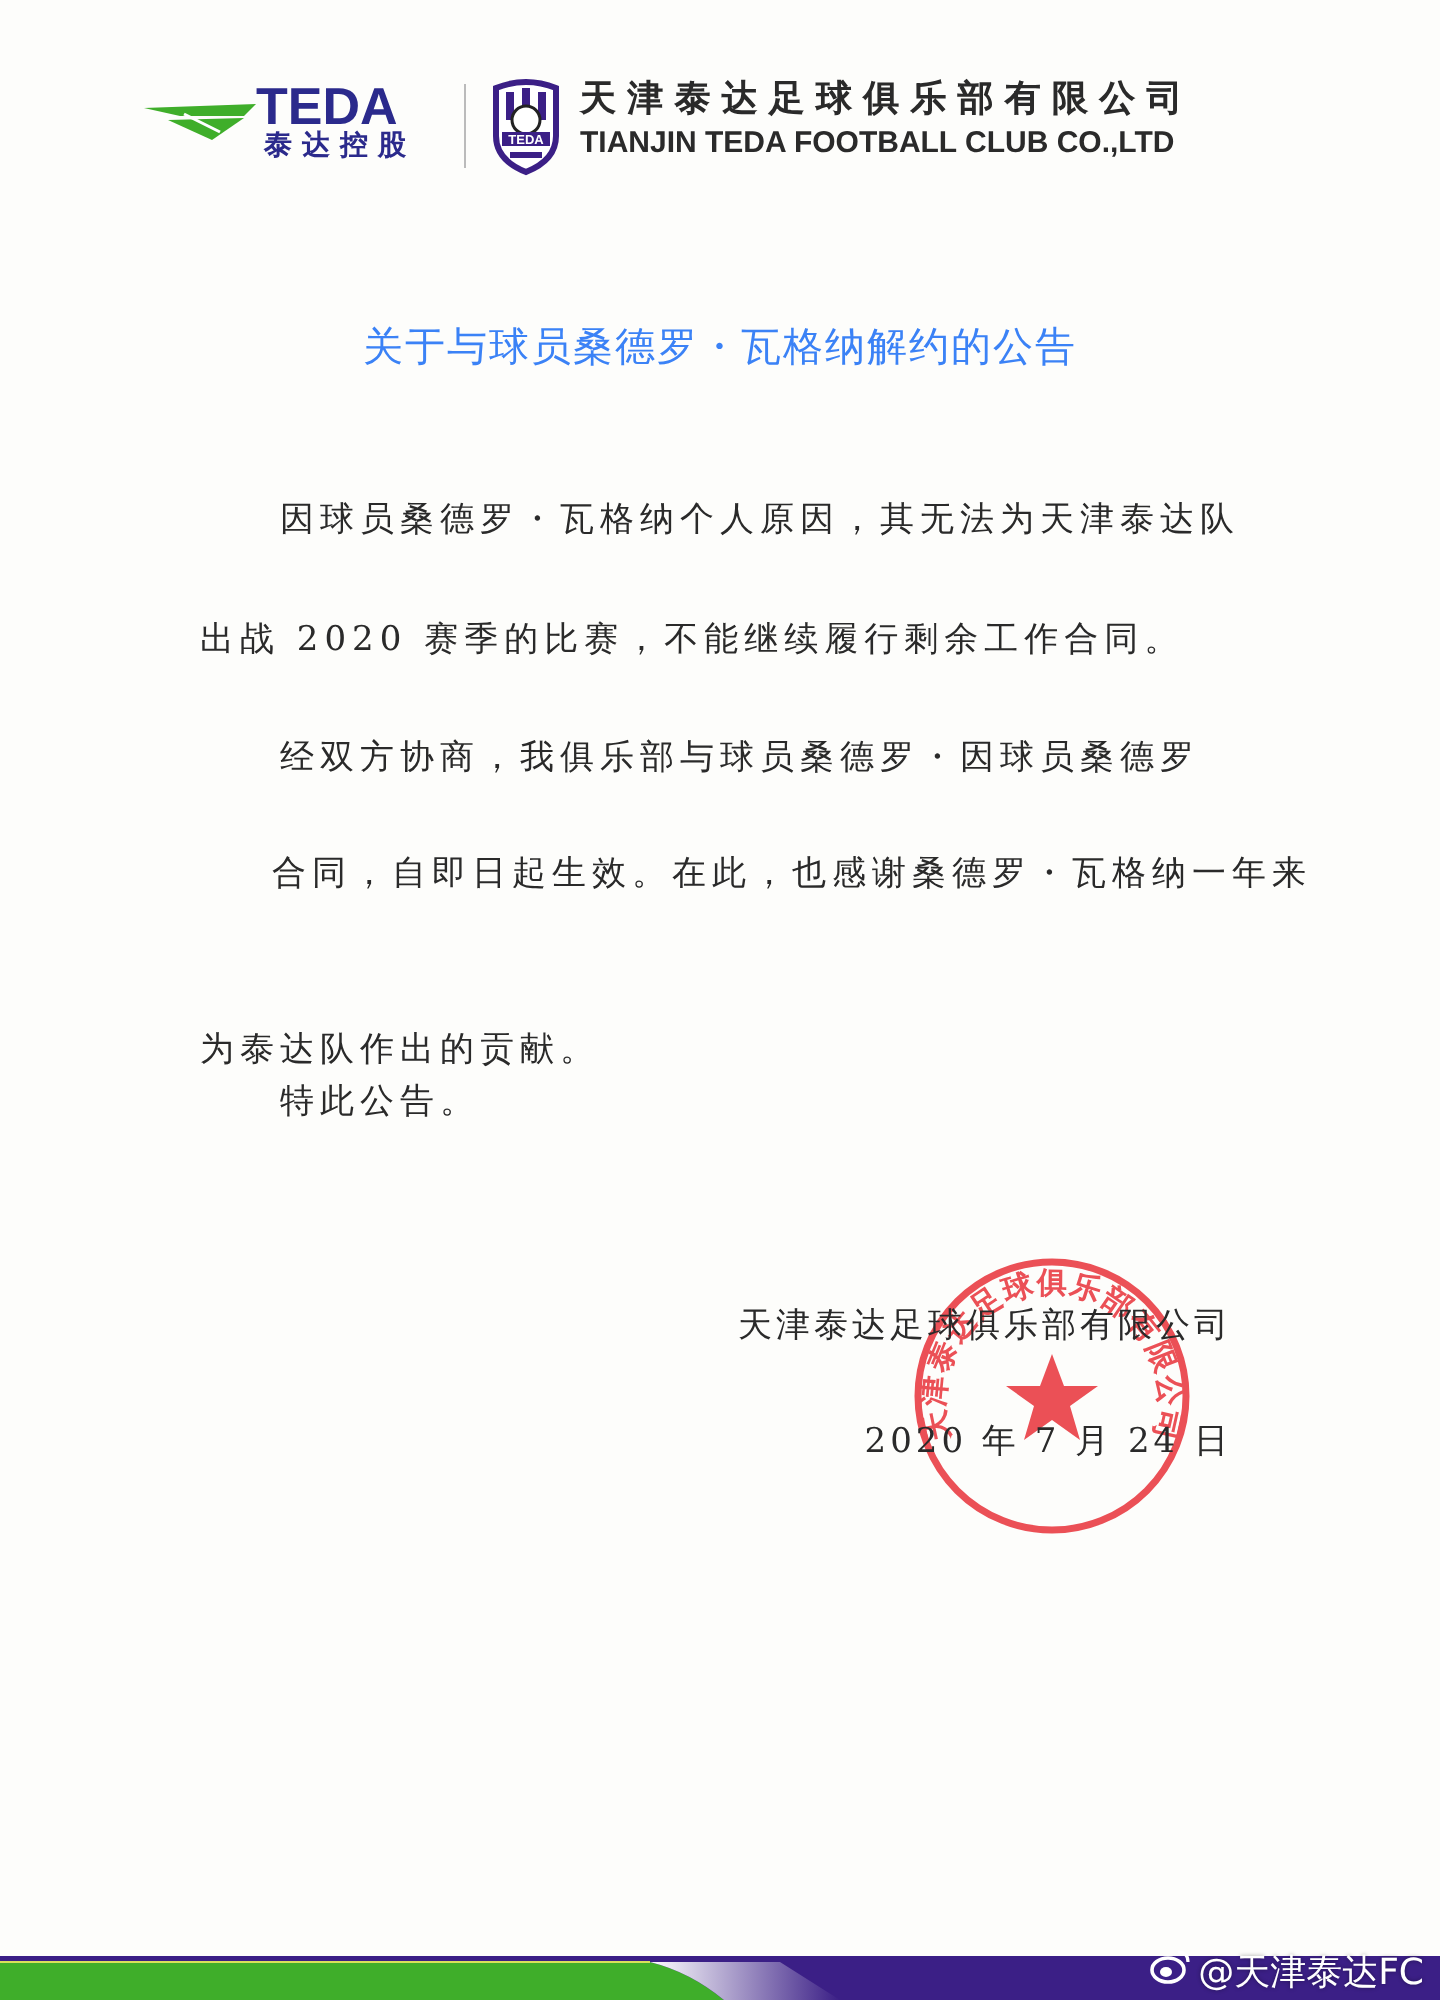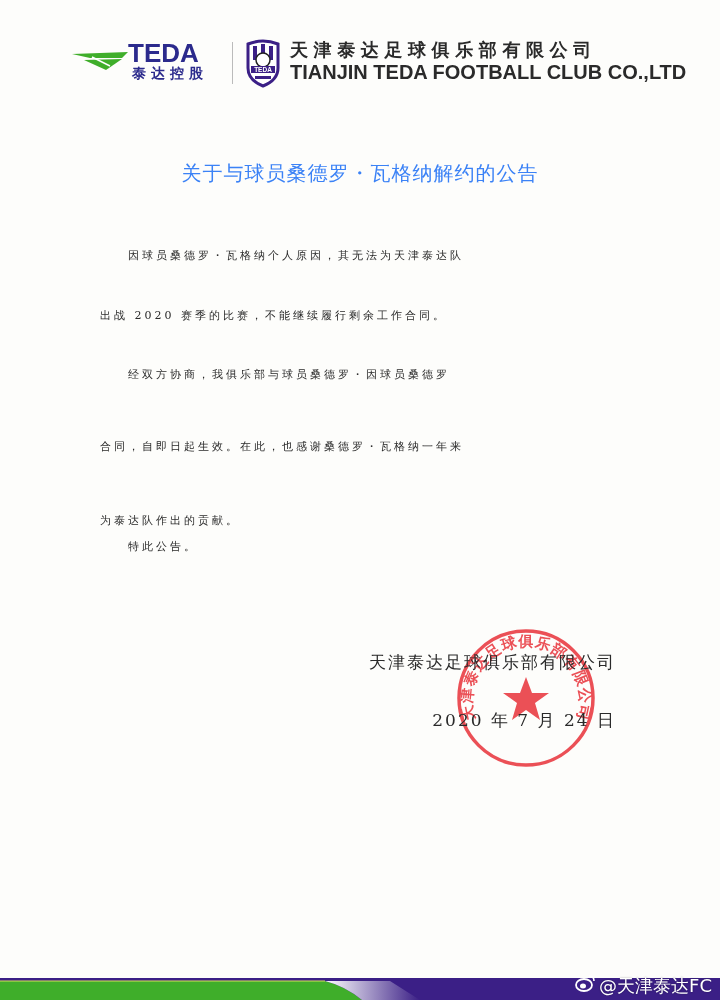--- a/index.html
+++ b/index.html
@@ -23,30 +23,30 @@
     }
     .divider { position: absolute; left: 162px; top: 4px; width: 1px; height: 42px; background: #bbb; }
     .crest { position: absolute; left: 175px; top: 0; width: 36px; height: 50px; }
     .club-cn {
       position: absolute; left: 220px; top: 2px;
       font-family: "DejaVu Sans", sans-serif; font-weight: bold; font-size: 18px;
       color: #2a2a2a; letter-spacing: 5.6px; line-height: 20px; white-space: nowrap;
     }
     .club-en {
       position: absolute; left: 220px; top: 24px;
-      font-family: "Liberation Sans", sans-serif; font-weight: bold; font-size: 20px;
+      font-family: "Liberation Sans", sans-serif; font-weight: bold; font-size: 15px;
       color: #2a2a2a; line-height: 20px; white-space: nowrap;
     }
     .title {
       position: absolute; left: 0; width: 720px; top: 160px; text-align: center;
       font-family: "DejaVu Sans", sans-serif; font-size: 20px; color: #3b82f6; letter-spacing: 1px;
     }
     .para {
       position: absolute; left: 100px; width: 520px;
-      font-size: 11px; color: #2a2a2a; letter-spacing: 3px; white-space: nowrap;
+      font-size: 17px; color: #2a2a2a; letter-spacing: 3px; white-space: nowrap;
     }
     .signature { position: absolute; right: 104px; text-align: right; font-size: 17px; color: #2a2a2a; letter-spacing: 2px; white-space: nowrap; z-index: 2;}
     .stamp { position: absolute; left: 455px; top: 627px; width: 142px; height: 142px; z-index: 1; opacity: 0.85; }
     .footer-stripe { position: absolute; left: 0; bottom: 0; width: 720px; height: 22px; }
     .watermark {
       position: absolute; right: 8px; bottom: 2px; z-index: 3;
       font-family: "DejaVu Sans", sans-serif; font-size: 18px; color: #ffffff;
       display: flex; align-items: flex-start; gap: 4px;
       text-shadow: 0 0 2px rgba(0,0,0,0.4);
     }
@@ -76,21 +76,21 @@
   </svg>
   <span class="club-cn">天津泰达足球俱乐部有限公司</span>
   <span class="club-en">TIANJIN TEDA FOOTBALL CLUB CO.,LTD</span>
 </div>
 
 <div class="title">关于与球员桑德罗・瓦格纳解约的公告</div>
 
 <div class="para" style="top:248px;">　　因球员桑德罗・瓦格纳个人原因，其无法为天津泰达队</div>
 <div class="para" style="top:308px;">出战 2020 赛季的比赛，不能继续履行剩余工作合同。</div>
 <div class="para" style="top:367px;">　　经双方协商，我俱乐部与球员桑德罗・因球员桑德罗</div>
-<div class="para" style="top:439px;">合同，自即日起生效。在此，也感谢桑德罗・瓦格纳一年来</div>
+<div class="para" style="top:425px;margin-left:36px;">合同，自即日起生效。在此，也感谢桑德罗・瓦格纳一年来</div>
 <div class="para" style="top:482px;margin-top:31px;">为泰达队作出的贡献。</div>
 <div class="para" style="top:539px;">　　特此公告。</div>
 
 <div class="signature" style="top:651px;">天津泰达足球俱乐部有限公司</div>
 <div class="signature" style="top:709px;">2020 年 7 月 24 日</div>
 
 <svg class="stamp" viewBox="0 0 142 142">
   <defs>
     <path id="sealArc" d="M 22 96 A 54 54 0 1 1 120 96"></path>
   </defs>

